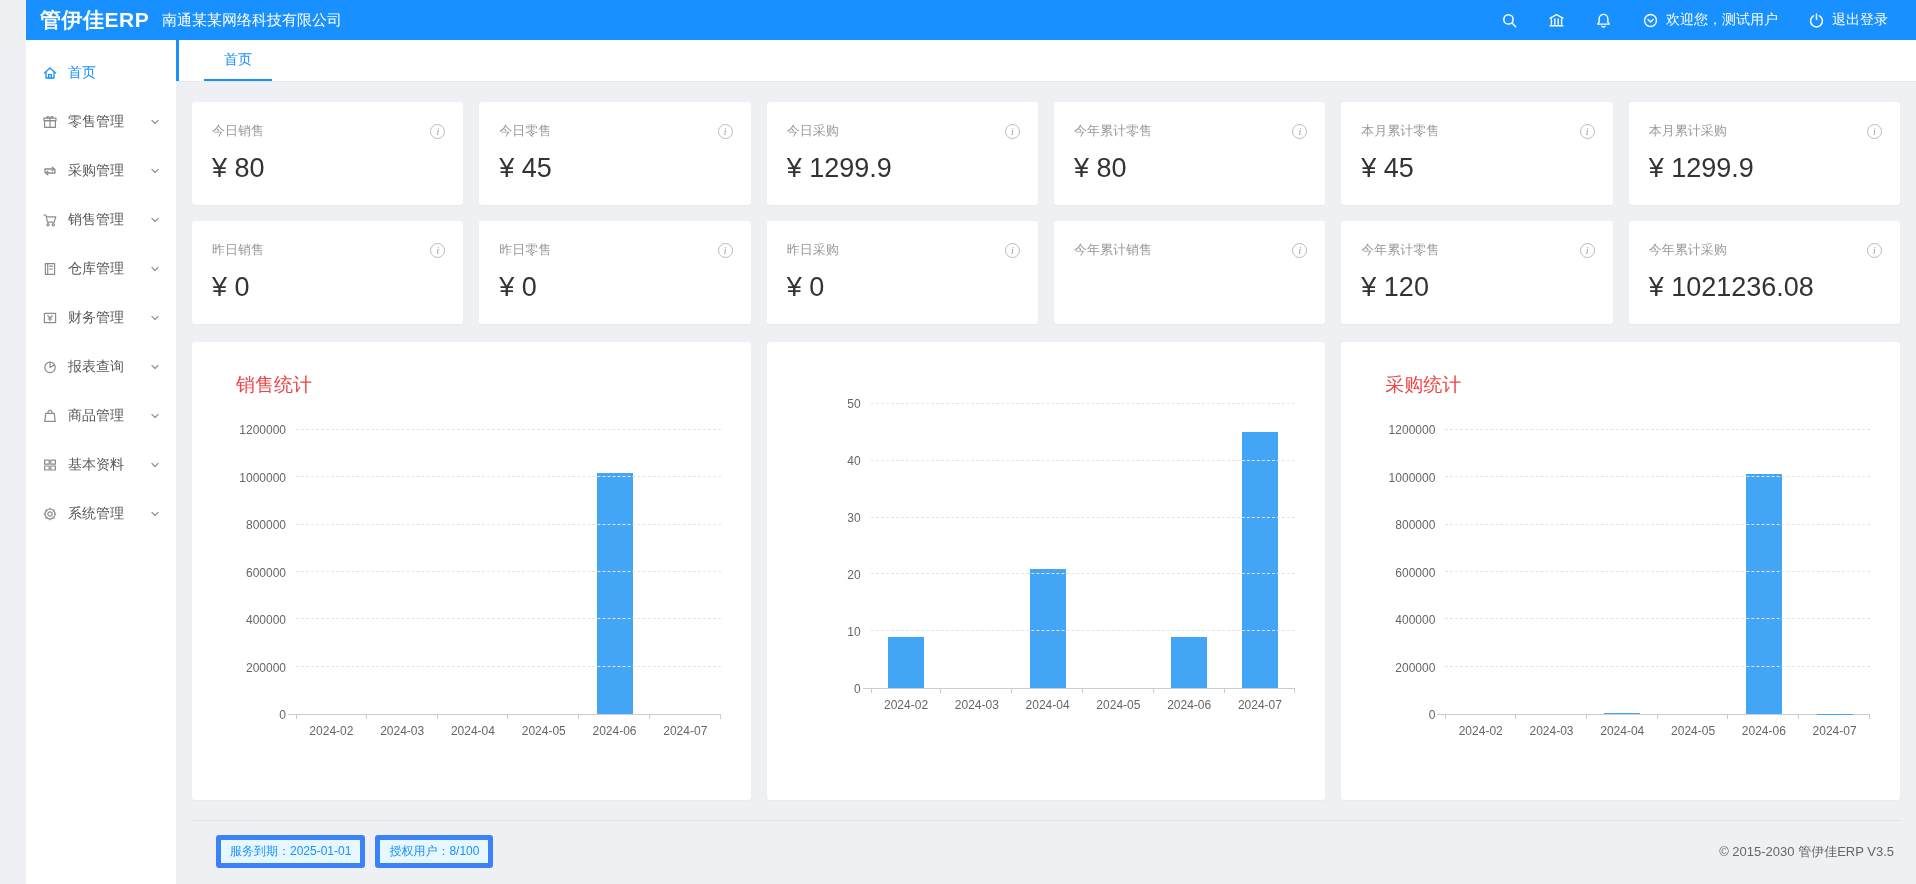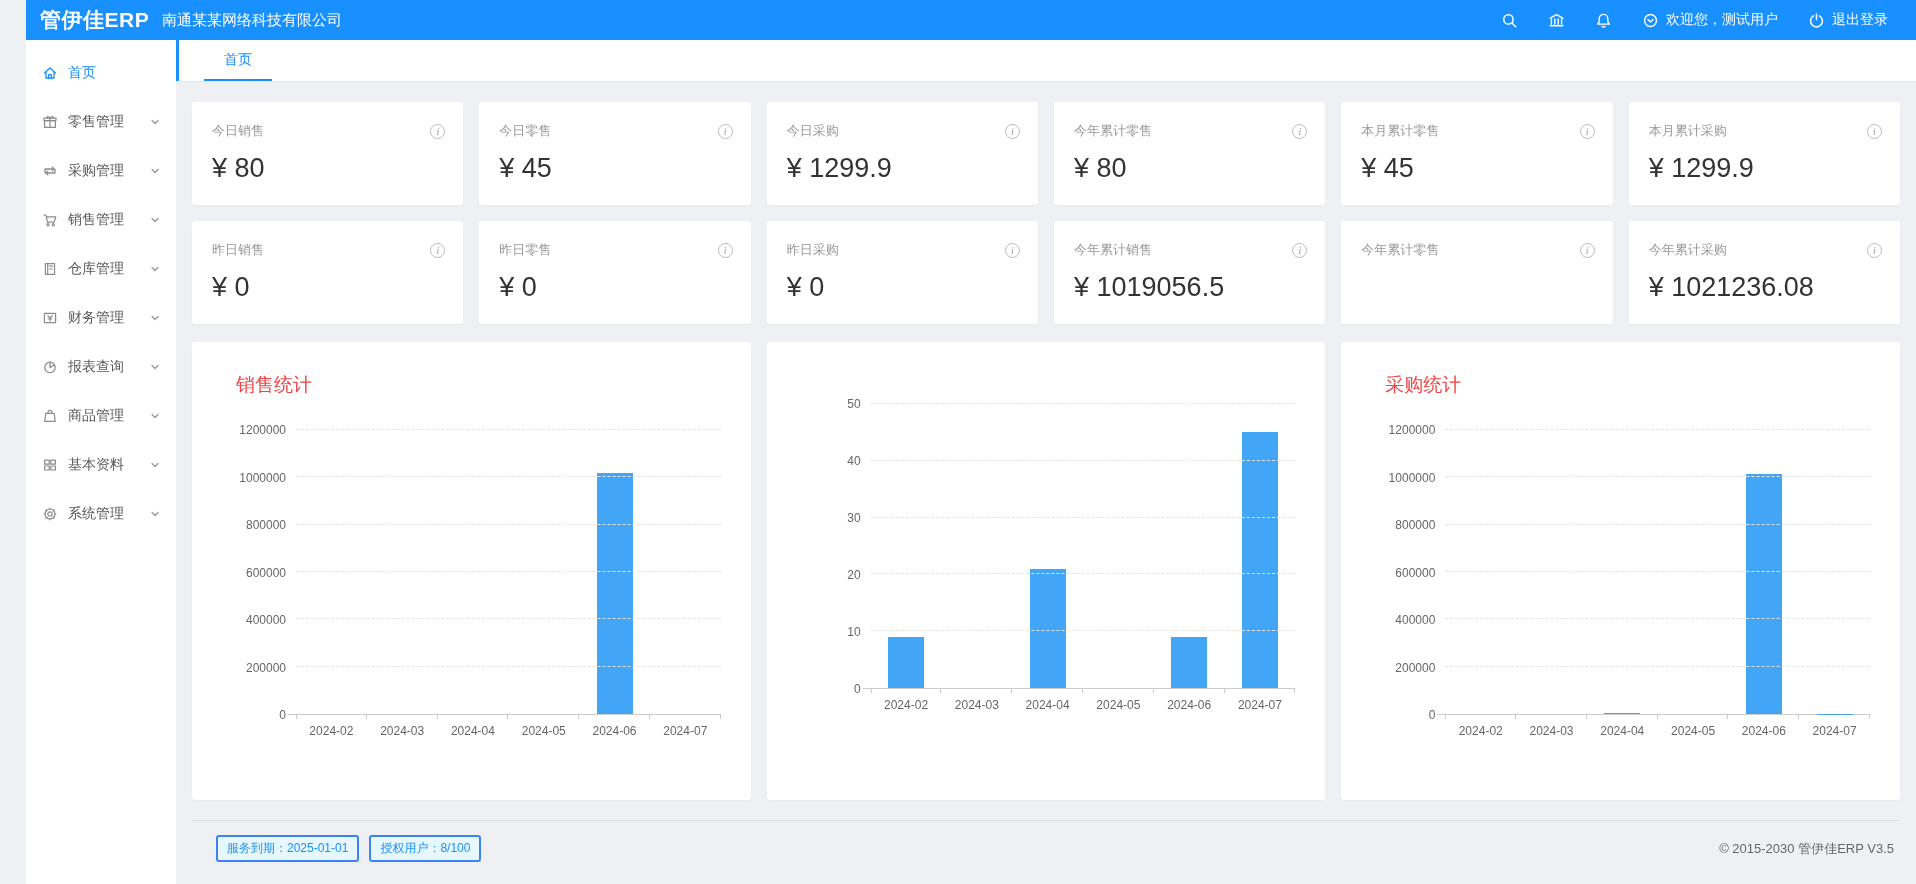--- a/index.html
+++ b/index.html
@@ -65,21 +65,21 @@
   .slot::after { content:''; position:absolute; right:0; bottom:-5px; width:1px; height:4px; background:#ccc; }
   .slot:first-child > .edge-tick { position:absolute; left:0; bottom:-5px; width:1px; height:4px; background:#ccc; }
   .bar { position:absolute; bottom:0; left:50%; transform:translateX(-50%); width:36px;
     background:var(--bar,#42a5f5); cursor:pointer; }
   .xticks { display:flex; margin-left:84px; margin-top:9px; }
   .xtick { flex:1; text-align:center; color:#666; font-size:12px; white-space:nowrap; }
 
   
   .footer { margin-top:20px; border-top:1px solid #e2e2e2; padding:14px 6px 0 24px;
     display:flex; align-items:center; }
-  .badge { border:2px solid #3b82f6; background:#e6f7ff; color:var(--accent,#1890ff);
+  .badge { border:5px solid #3b82f6; background:#e6f7ff; color:var(--accent,#1890ff);
     font-size:12px; padding:3px 9px; border-radius:3px; margin-right:10px; cursor:pointer; white-space:nowrap; }
   .copyright { margin-left:auto; color:#666; font-size:13px; white-space:nowrap; }
 </style>
 </head>
 <body>
 
 <div class="app">
 
   <div class="topbar">
     <div class="logo">管伊佳ERP</div>
@@ -355,27 +355,27 @@
                 <span class="stat-label">昨日采购</span>
                 <span class="info-icon">i</span>
               </div>
             <div class="stat-value">¥ 0</div>
           </div>
           <div class="stat-card">
             <div class="stat-head">
                 <span class="stat-label">今年累计销售</span>
                 <span class="info-icon">i</span>
               </div>
-            <div class="stat-value">¥ 1019056.5</div>
           </div>
           <div class="stat-card">
             <div class="stat-head">
                 <span class="stat-label">今年累计零售</span>
                 <span class="info-icon">i</span>
               </div>
+            <div class="stat-value">¥ 120</div>
           </div>
           <div class="stat-card">
             <div class="stat-head">
                 <span class="stat-label">今年累计采购</span>
                 <span class="info-icon">i</span>
               </div>
             <div class="stat-value">¥ 1021236.08</div>
           </div>
         </div>
 

